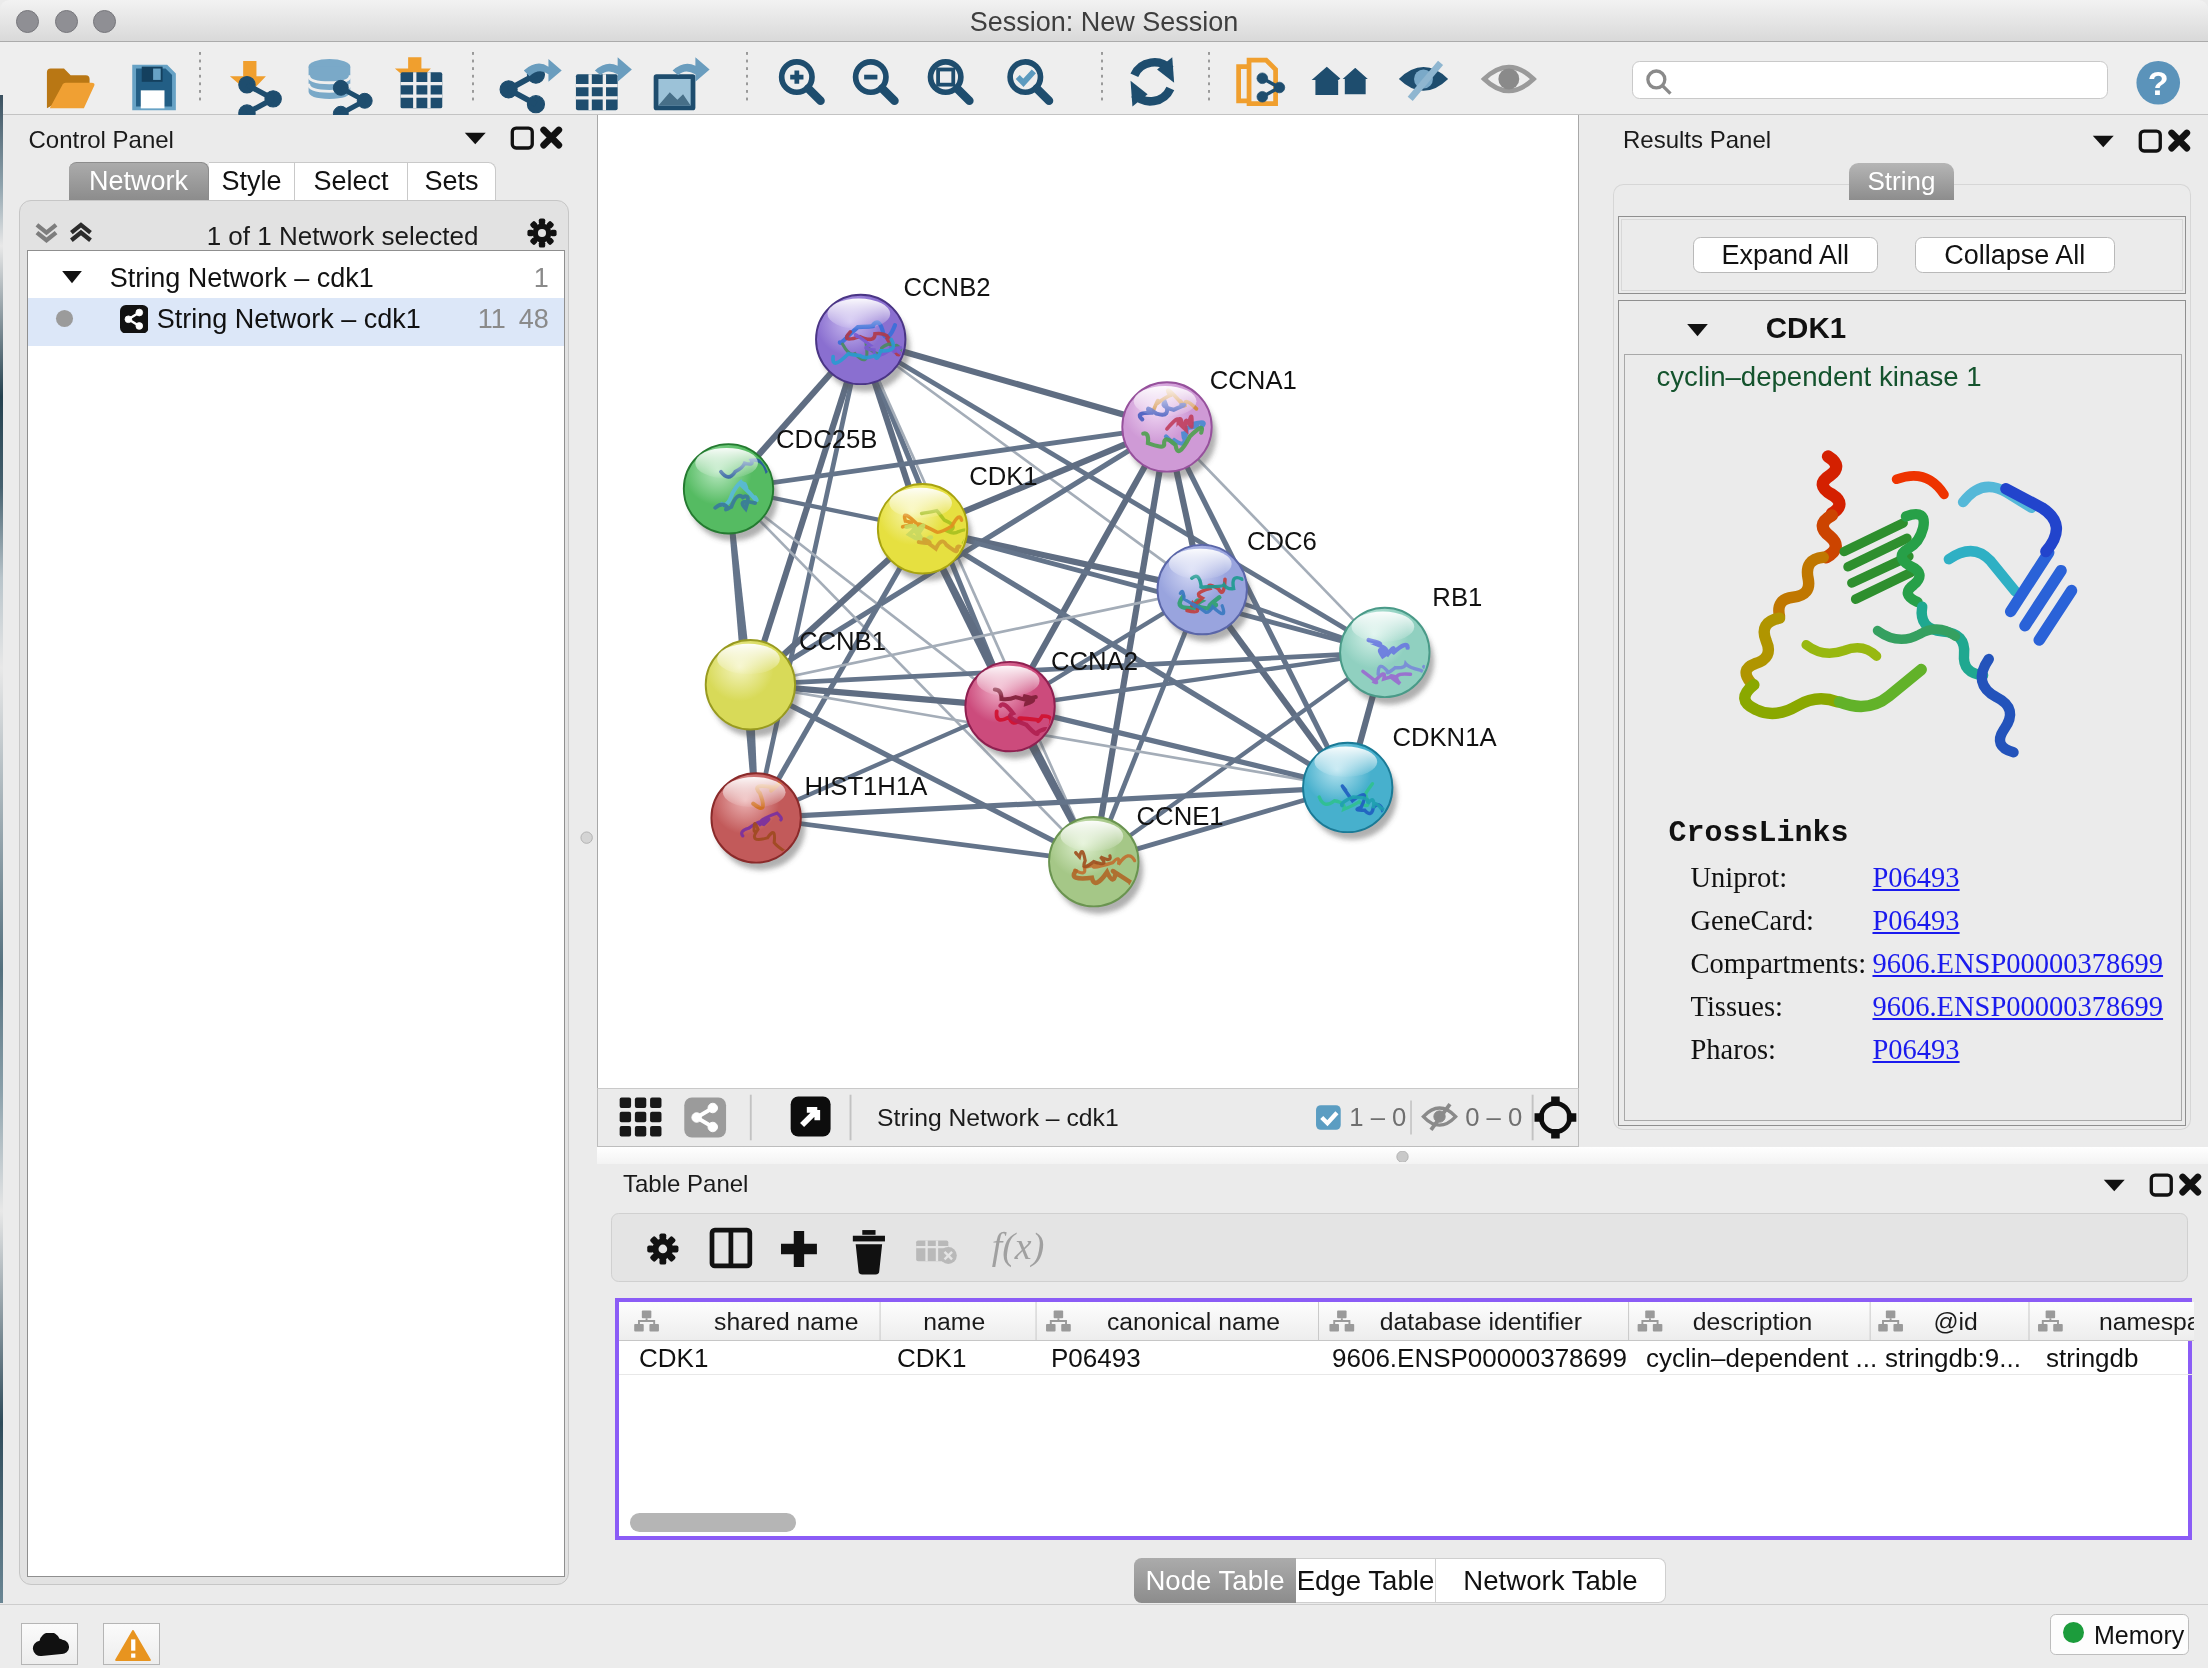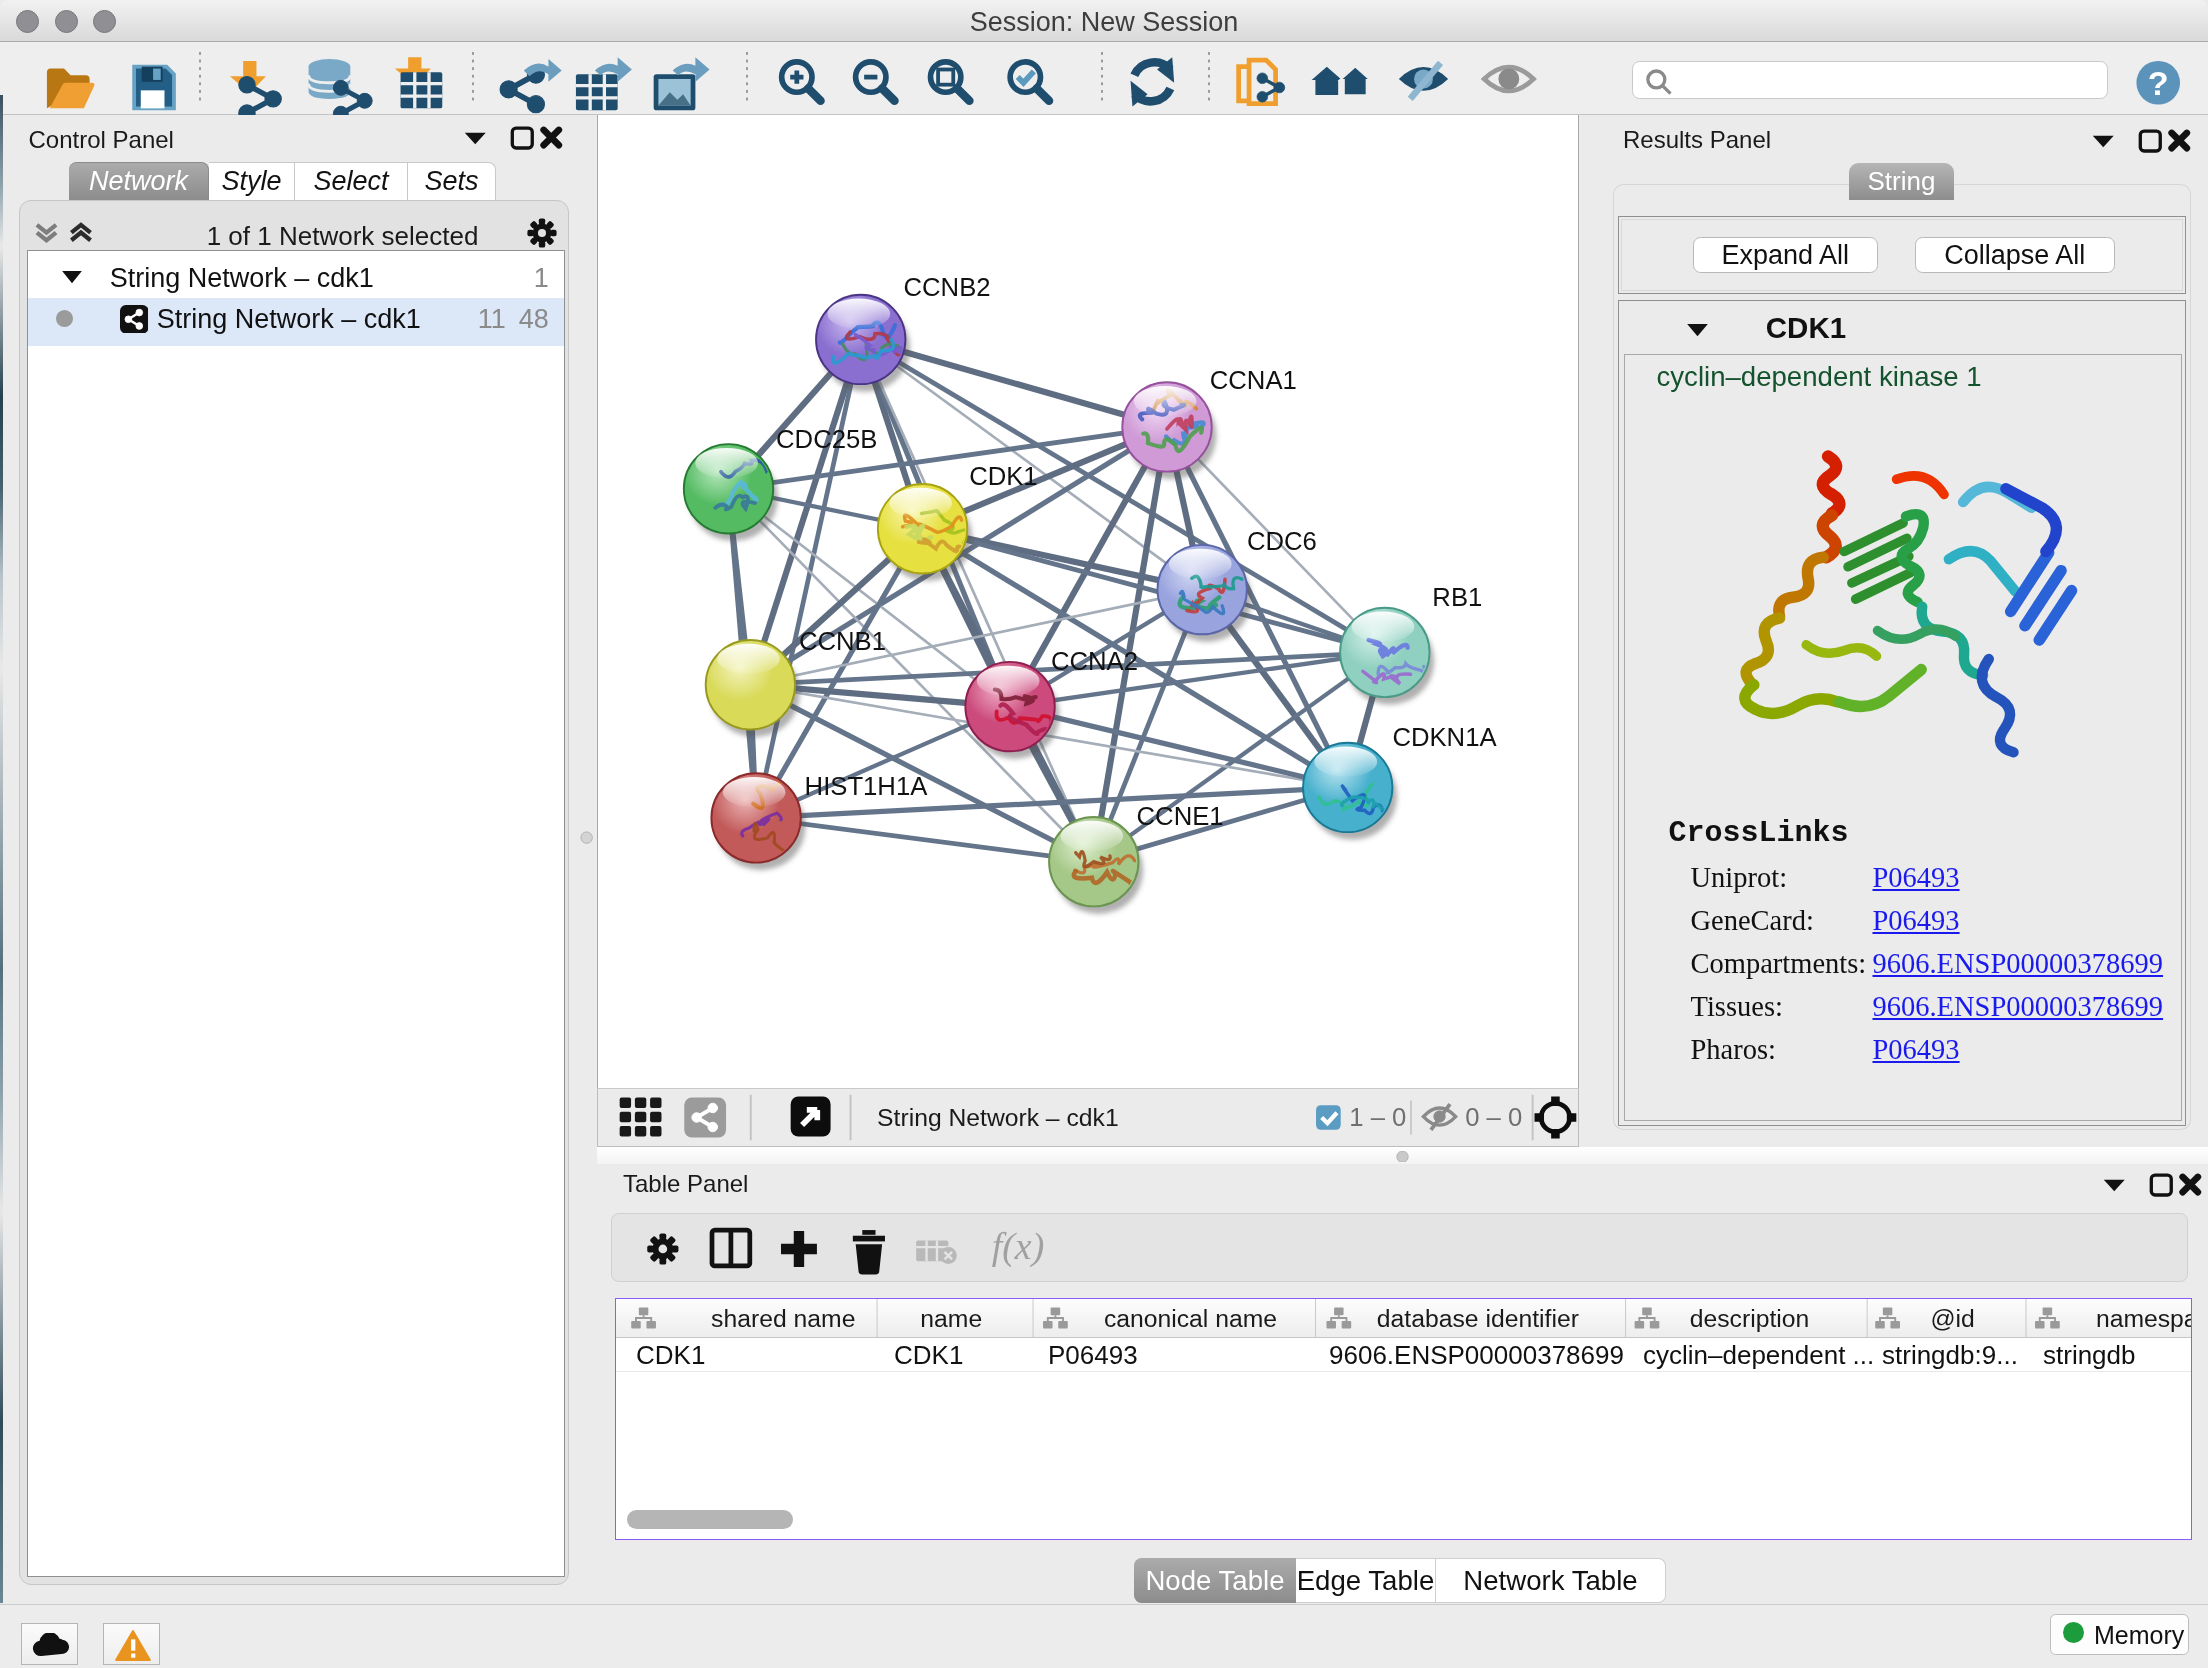--- a/index.html
+++ b/index.html
@@ -18,21 +18,21 @@
 #toolbar { left:0; top:42px; width:2208px; height:73px; background:#eeeeee;
   border-bottom:1px solid #c3c3c3; }
 .tsep { position:absolute; top:9.5px; height:53px; width:1.9px;
   background-image:linear-gradient(#9a9a9a 40%, rgba(0,0,0,0) 0%);
   background-size:1.9px 7.6px; background-repeat:repeat-y; }
 #searchbox { position:absolute; left:1632px; top:19px; width:476px; height:38px;
   background:#ffffff; border:1.9px solid #c9c9c9; border-radius:7.6px; }
 
 #cpanel { left:0; top:115px; width:597px; height:1488px; background:#ebebeb; }
 .panel-title { font-size:24px; color:#1a1a1a; }
-.tabrow { position:absolute; height:39px; display:flex;font-style:italic; }
+.tabrow { position:absolute; height:39px; display:flex; }
 .tab { height:39px; font-size:27px; color:#111; display:flex; align-items:center;
   justify-content:center; background:#ffffff; border:1px solid #c9c9c9; border-left:none; }
 .tab.last { border-radius:0 7.6px 0 0; }
 .tab.sel { background:linear-gradient(#ababab,#8c8c8c); color:#ffffff;
   border-color:#8c8c8c; border-radius:7.6px 7.6px 0 0; }
 #cp-box { position:absolute; left:19px; top:85px; width:550px; height:1385px;
   background:#e2e2e2; border:1px solid #c6c6c6; border-radius:12px; }
 #cp-bar { position:absolute; left:5.7px; top:16px; width:536px; height:33px;
   font-size:26px; color:#1a1a1a; }
 #cp-list { position:absolute; left:6.7px; top:49px; width:538px; height:1327px;
@@ -661,21 +661,21 @@
       <g transform="translate(320,26)" fill="#b9b9b9">
         <rect x="0" y="2" width="34" height="22" rx="2"></rect>
         <path d="M0,9 h34 M11,2 v22 M22,2 v22" stroke="#e4e4e4" stroke-width="2.5"></path>
         <circle cx="34" cy="18" r="9"></circle>
         <path d="M30,14 l8,8 M38,14 l-8,8" stroke="#e4e4e4" stroke-width="2.5"></path>
       </g>
       <text x="400" y="48" font-size="40" font-style="italic" fill="#a0a0a0" font-family="Liberation Serif, serif">f(x)</text>
     </svg>
   </div>
 
-  <div class="abs" style="left:18px; top:134px; width:1577px; height:242px; background:#ffffff; border:1px solid #8b5cf6;">
+  <div class="abs" style="left:18px; top:134px; width:1577px; height:242px; background:#ffffff; border:4px solid #8b5cf6;">
     <div class="abs" style="left:0; top:0; width:1575px; height:39px; background:linear-gradient(#fdfdfd,#ededed); border-bottom:1px solid #c6c6c6;"></div>
     <div class="abs" style="left:0; top:39px; width:1575px; height:34px; border-bottom:1px solid #e8e8e8;"></div>
 
     <svg class="abs" style="left:0; top:0;" width="1575" height="39" viewBox="0 0 1656 41">
       <g stroke="#c6c6c6" stroke-width="1">
           <path d="M274.5,0 v41 M438.5,0 v41 M735.5,0 v41 M1061.5,0 v41 M1315.5,0 v41 M1482.5,0 v41"></path>
         </g>
       <defs>
           <g id="treei">
         <rect x="8" y="0" width="10" height="8" rx="1"></rect>

